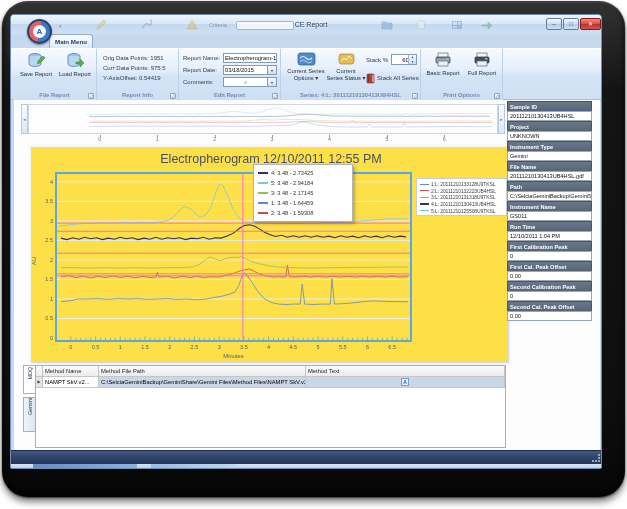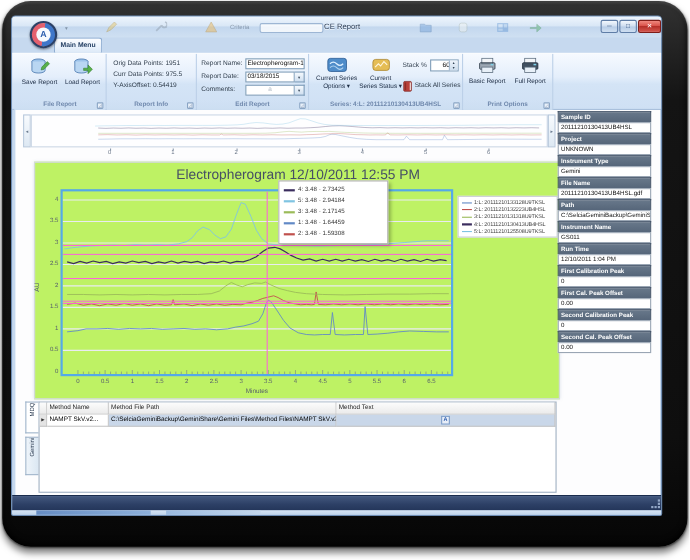--- a/index.html
+++ b/index.html
@@ -70,21 +70,21 @@
   #client{left:3px;top:85px;width:586px;height:350px;background:#fdfdfe;}
 
   
   .navbtn{top:4px;width:7px;height:30px;border:1px solid #b7c8dc;background:linear-gradient(#f8fbfe,#dde8f3);
     font-size:4.5px;color:#68798e;text-align:center;line-height:30px;}
   #nav-plot{left:14px;top:4px;width:470px;height:30px;border:1px solid #ccd8e6;background:#fefeff;}
   .navlab{position:absolute;top:36px;width:12px;text-align:center;font-size:5.3px;color:#6a7687;}
   .navtick{position:absolute;top:34.5px;width:1px;height:2px;background:#8b99ab;}
 
   
-  #chart-panel{left:17px;top:47px;width:478px;height:216px;background:#bef264;
+  #chart-panel{left:17px;top:47px;width:478px;height:216px;background:#fde047;
     border:1px solid #d4d9e2;box-shadow:0 0 3px rgba(120,140,170,.25);}
   #chart-title{position:absolute;left:0;top:4px;width:478px;text-align:center;
     font-size:12.5px;color:#465064;}
   #plot-box{position:absolute;left:23px;top:24px;width:357px;height:170px;border:2px solid #55a9e8;}
   .ytick{position:absolute;left:5px;width:16px;text-align:right;font-size:5.5px;color:#555d6b;}
   .xtick{position:absolute;width:16px;text-align:center;font-size:5.5px;color:#555d6b;top:196px;}
   #au-label{position:absolute;left:-2px;top:110px;font-size:6px;color:#555d6b;transform:rotate(-90deg);}
   #minutes-label{position:absolute;left:25px;top:205px;width:353px;text-align:center;font-size:5.8px;color:#555d6b;}
 
   

